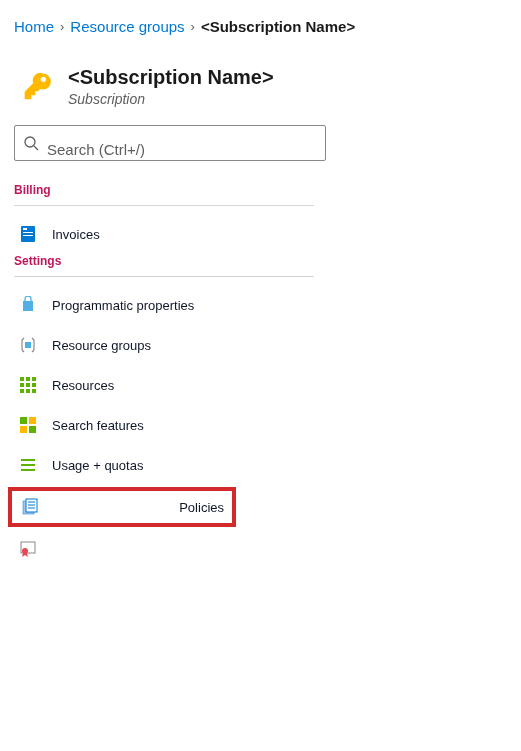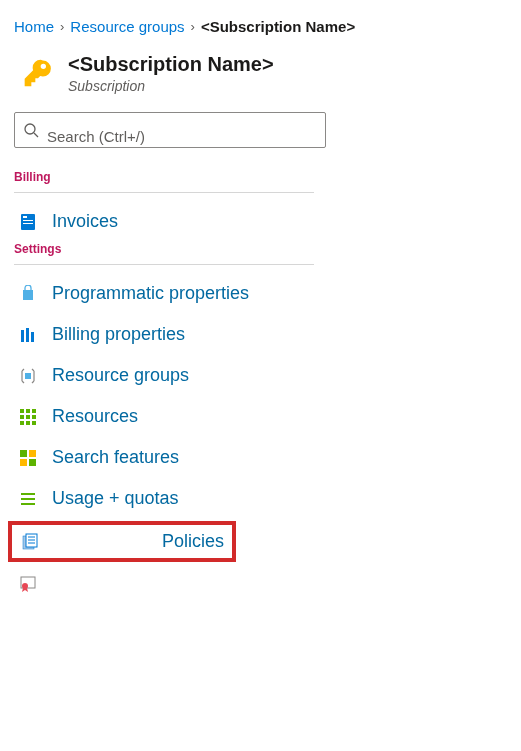--- a/index.html
+++ b/index.html
@@ -8,21 +8,21 @@
       font-size: 14px;
       color: #323130;
       width: 521px;
       background: #ffffff;
       padding: 18px 14px;
     }
     .breadcrumb {
       display: flex;
       align-items: center;
       gap: 6px;
-      margin-bottom: 18px;
+      margin-bottom: 31px;
       font-size: 15px;
     }
     .breadcrumb .link {
       color: #0078d4;
       cursor: pointer;
     }
     .breadcrumb .sep {
       color: #605e5c;
       font-size: 13px;
     }
@@ -87,22 +87,22 @@
       border-top: 1px solid #d6d6d6;
       margin-bottom: 8px;
       max-width: 300px;
     }
     .nav-item {
       display: flex;
       align-items: center;
       gap: 14px;
       padding: 10px 4px;
       cursor: pointer;
-      font-size: 18px;
-      color: #0369a1;
+      font-size: 13px;
+      color: #0f172a;
     }
     .nav-item .icon-wrap {
       width: 20px;
       height: 20px;
       display: flex;
       align-items: center;
       justify-content: center;
       flex-shrink: 0;
     }
     .section-gap { }
@@ -166,30 +166,20 @@
   <div class="nav-item">
     <span class="icon-wrap">
       <svg width="18" height="18" viewBox="0 0 18 18">
         <path d="M4 5h10v10H4z" fill="#50b0e6"></path>
         <path d="M6 5V3a3 3 0 0 1 6 0v2" fill="none" stroke="#50b0e6" stroke-width="1.3"></path>
       </svg>
     </span>
     <span>Programmatic properties</span>
   </div>
 
-  <div class="nav-item">
-    <span class="icon-wrap">
-      <svg width="18" height="18" viewBox="0 0 18 18">
-        <rect x="2" y="4" width="3" height="12" fill="#0078d4"></rect>
-        <rect x="7" y="2" width="3" height="14" fill="#0078d4"></rect>
-        <rect x="12" y="6" width="3" height="10" fill="#0078d4"></rect>
-      </svg>
-    </span>
-    <span>Billing properties</span>
-  </div>
 
   <div class="nav-item">
     <span class="icon-wrap">
       <svg width="18" height="18" viewBox="0 0 18 18">
         <path d="M3 4v10M15 4v10M3 4l2-2M3 14l2 2M15 4l-2-2M15 14l-2 2" stroke="#8a8886" stroke-width="1.2" fill="none"></path>
         <rect x="6" y="6" width="6" height="6" fill="#50b0e6"></rect>
       </svg>
     </span>
     <span>Resource groups</span>
   </div>

